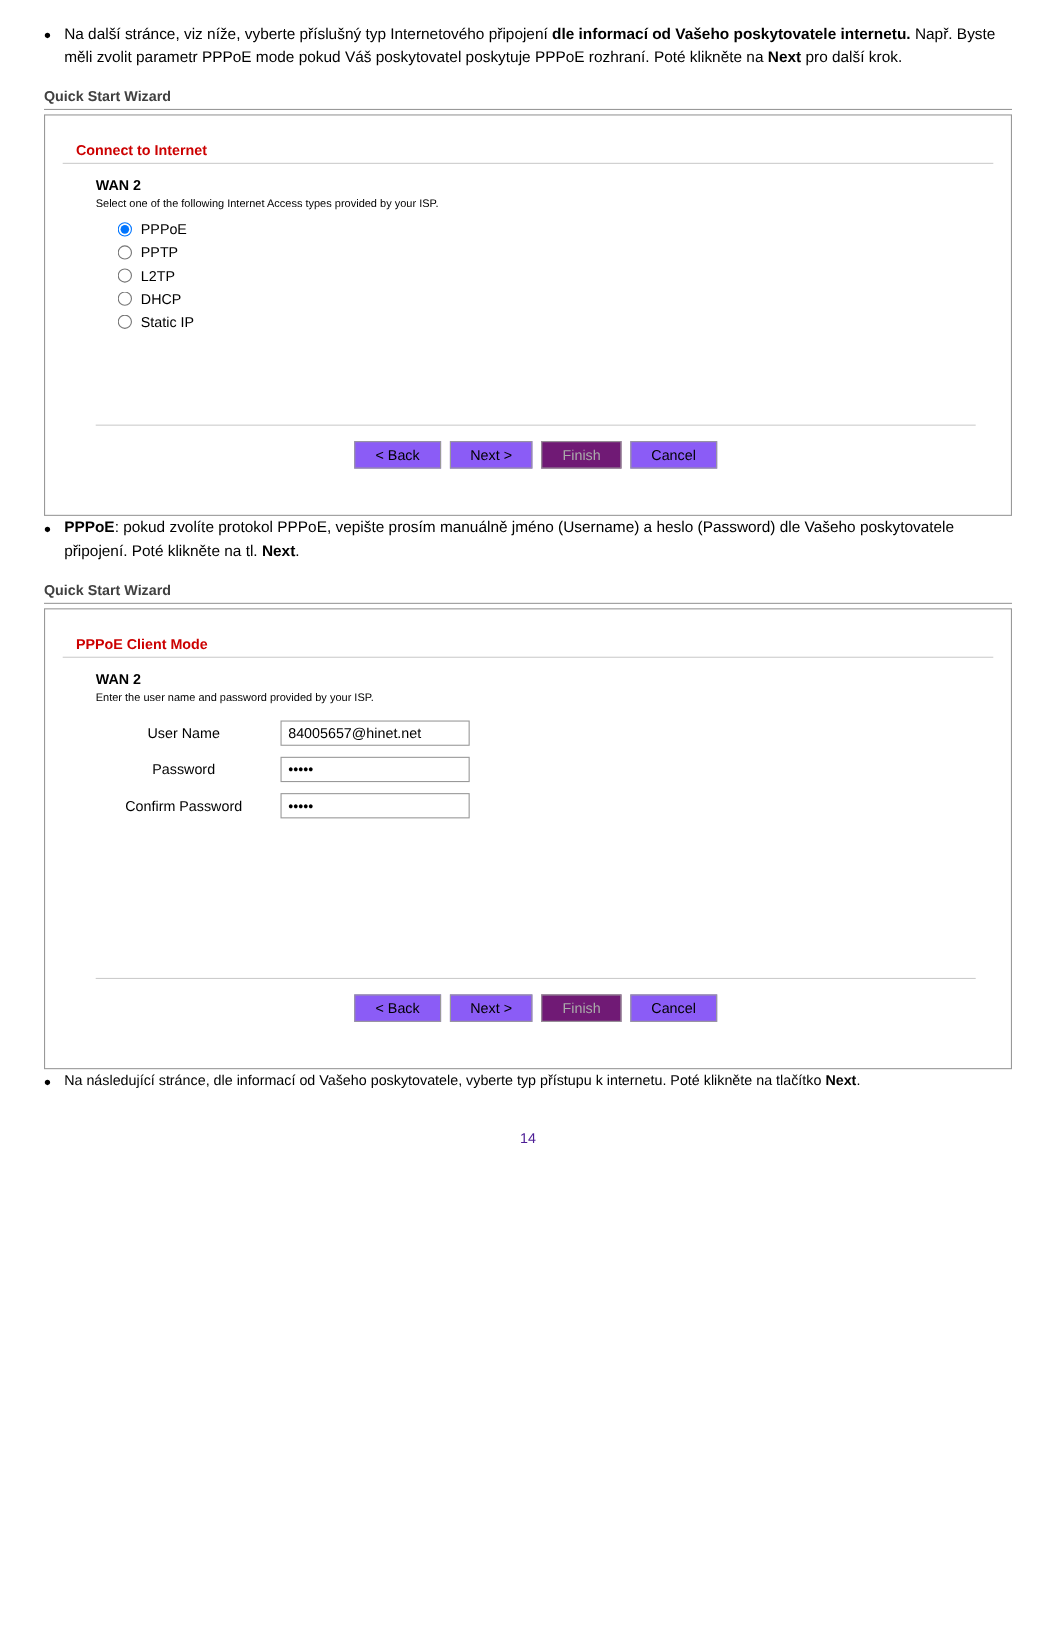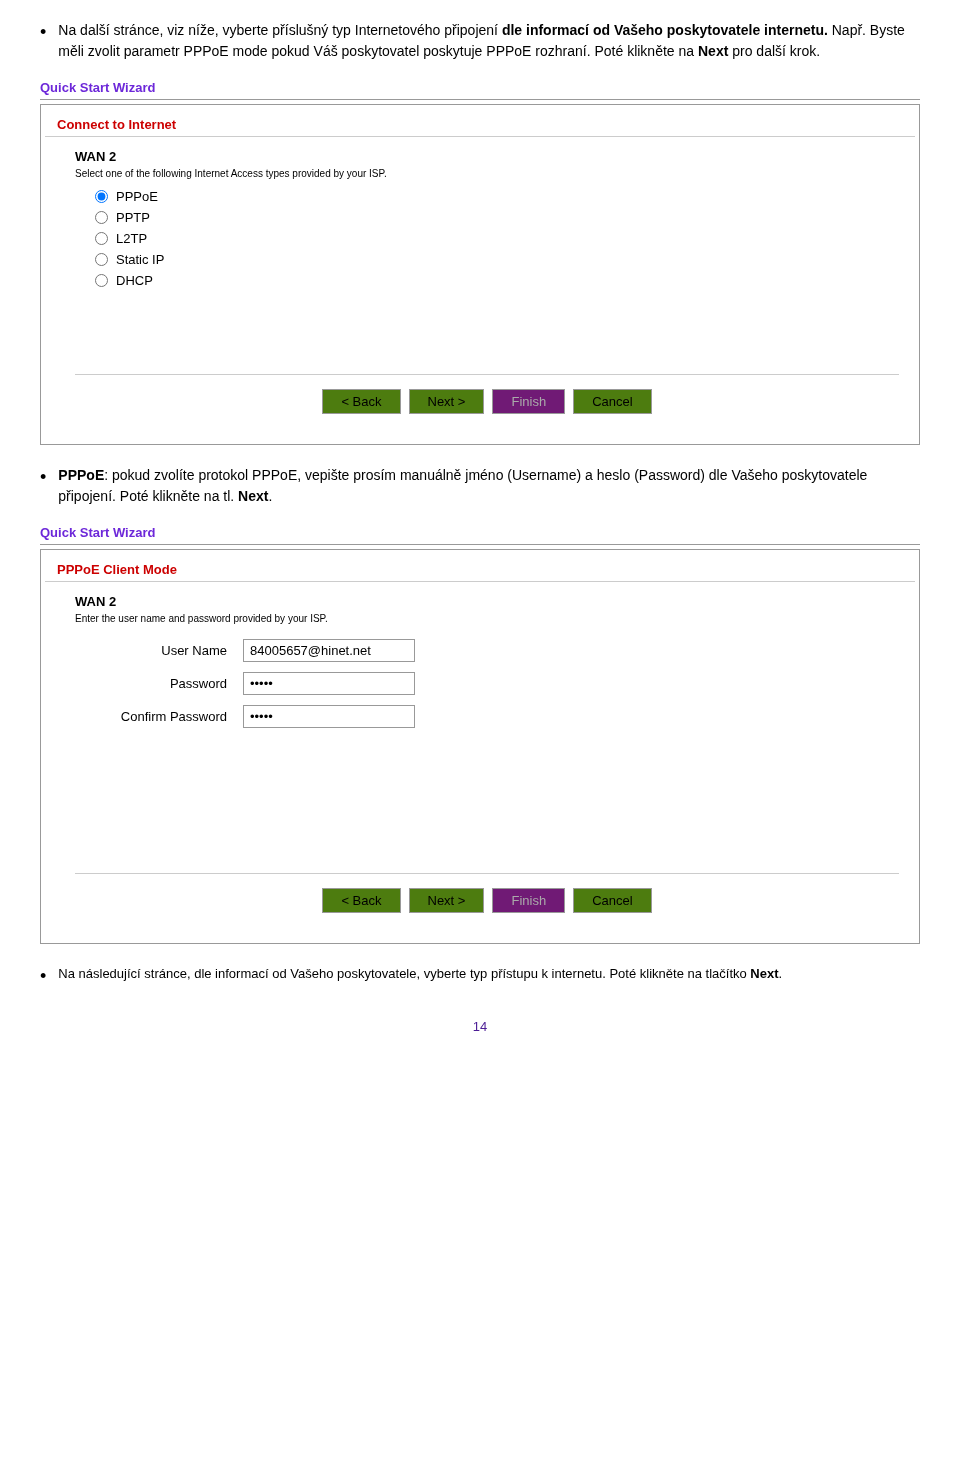--- a/index.html
+++ b/index.html
@@ -27,31 +27,30 @@
     }
     .bullet-text {
       line-height: 1.5;
     }
     .bold { font-weight: bold; }
 
     
     .qsw-header {
       font-size: 13px;
       font-weight: bold;
-      color: #6d28d9;
+      color: #404040;
       margin-bottom: 4px;
       padding-bottom: 4px;
       border-bottom: 1px solid #999;
     }
 
     
     .wizard-box {
       border: 1px solid #999;
-      margin-bottom: 20px;
-      padding: 4px;
+      padding: 16px;
     }
     .wizard-section-title {
       font-size: 13px;
       font-weight: bold;
       color: #cc0000;
       padding: 8px 12px 4px 12px;
       border-bottom: 1px solid #ccc;
     }
     .wizard-inner {
       padding: 12px 16px 16px 30px;
@@ -86,21 +85,21 @@
       justify-content: center;
       gap: 8px;
       padding: 14px 0 10px 0;
       border-top: 1px solid #ccc;
       margin-top: 20px;
     }
     .btn {
       padding: 4px 18px;
       font-size: 13px;
       border: 1px solid #999;
-      background: #4d7c0f;
+      background: #8b5cf6;
       cursor: pointer;
       min-width: 70px;
     }
     .btn:disabled, .btn.disabled {
       color: #aaa;
       background: #701a75;
       cursor: default;
     }
 
     
@@ -109,21 +108,21 @@
       border-collapse: collapse;
       margin-top: 6px;
     }
     .form-table td {
       padding: 5px 8px;
       font-size: 13px;
       vertical-align: middle;
     }
     .form-table td:first-child {
       width: 160px;
-      text-align: right;
+      text-align: center;
     }
     .form-input {
       border: 1px solid #999;
       padding: 3px 6px;
       font-size: 13px;
       width: 172px;
     }
 
     
     .bottom-text {
@@ -170,26 +169,26 @@
       </div>
       <div class="radio-item">
         <input type="radio" name="wan_type" id="pptp" style="">
         <label for="pptp">PPTP</label>
       </div>
       <div class="radio-item">
         <input type="radio" name="wan_type" id="l2tp" style="">
         <label for="l2tp">L2TP</label>
       </div>
       <div class="radio-item">
+        <input type="radio" name="wan_type" id="dhcp" style="">
+        <label for="dhcp">DHCP</label>
+      </div>
+      <div class="radio-item">
         <input type="radio" name="wan_type" id="staticip" style="">
         <label for="staticip">Static IP</label>
-      </div>
-      <div class="radio-item">
-        <input type="radio" name="wan_type" id="dhcp" style="">
-        <label for="dhcp">DHCP</label>
       </div>
     </div>
     <div class="wizard-spacer"></div>
     <div class="button-bar">
       <button class="btn">&lt; Back</button>
       <button class="btn">Next &gt;</button>
       <button class="btn disabled" disabled="">Finish</button>
       <button class="btn">Cancel</button>
     </div>
   </div>

